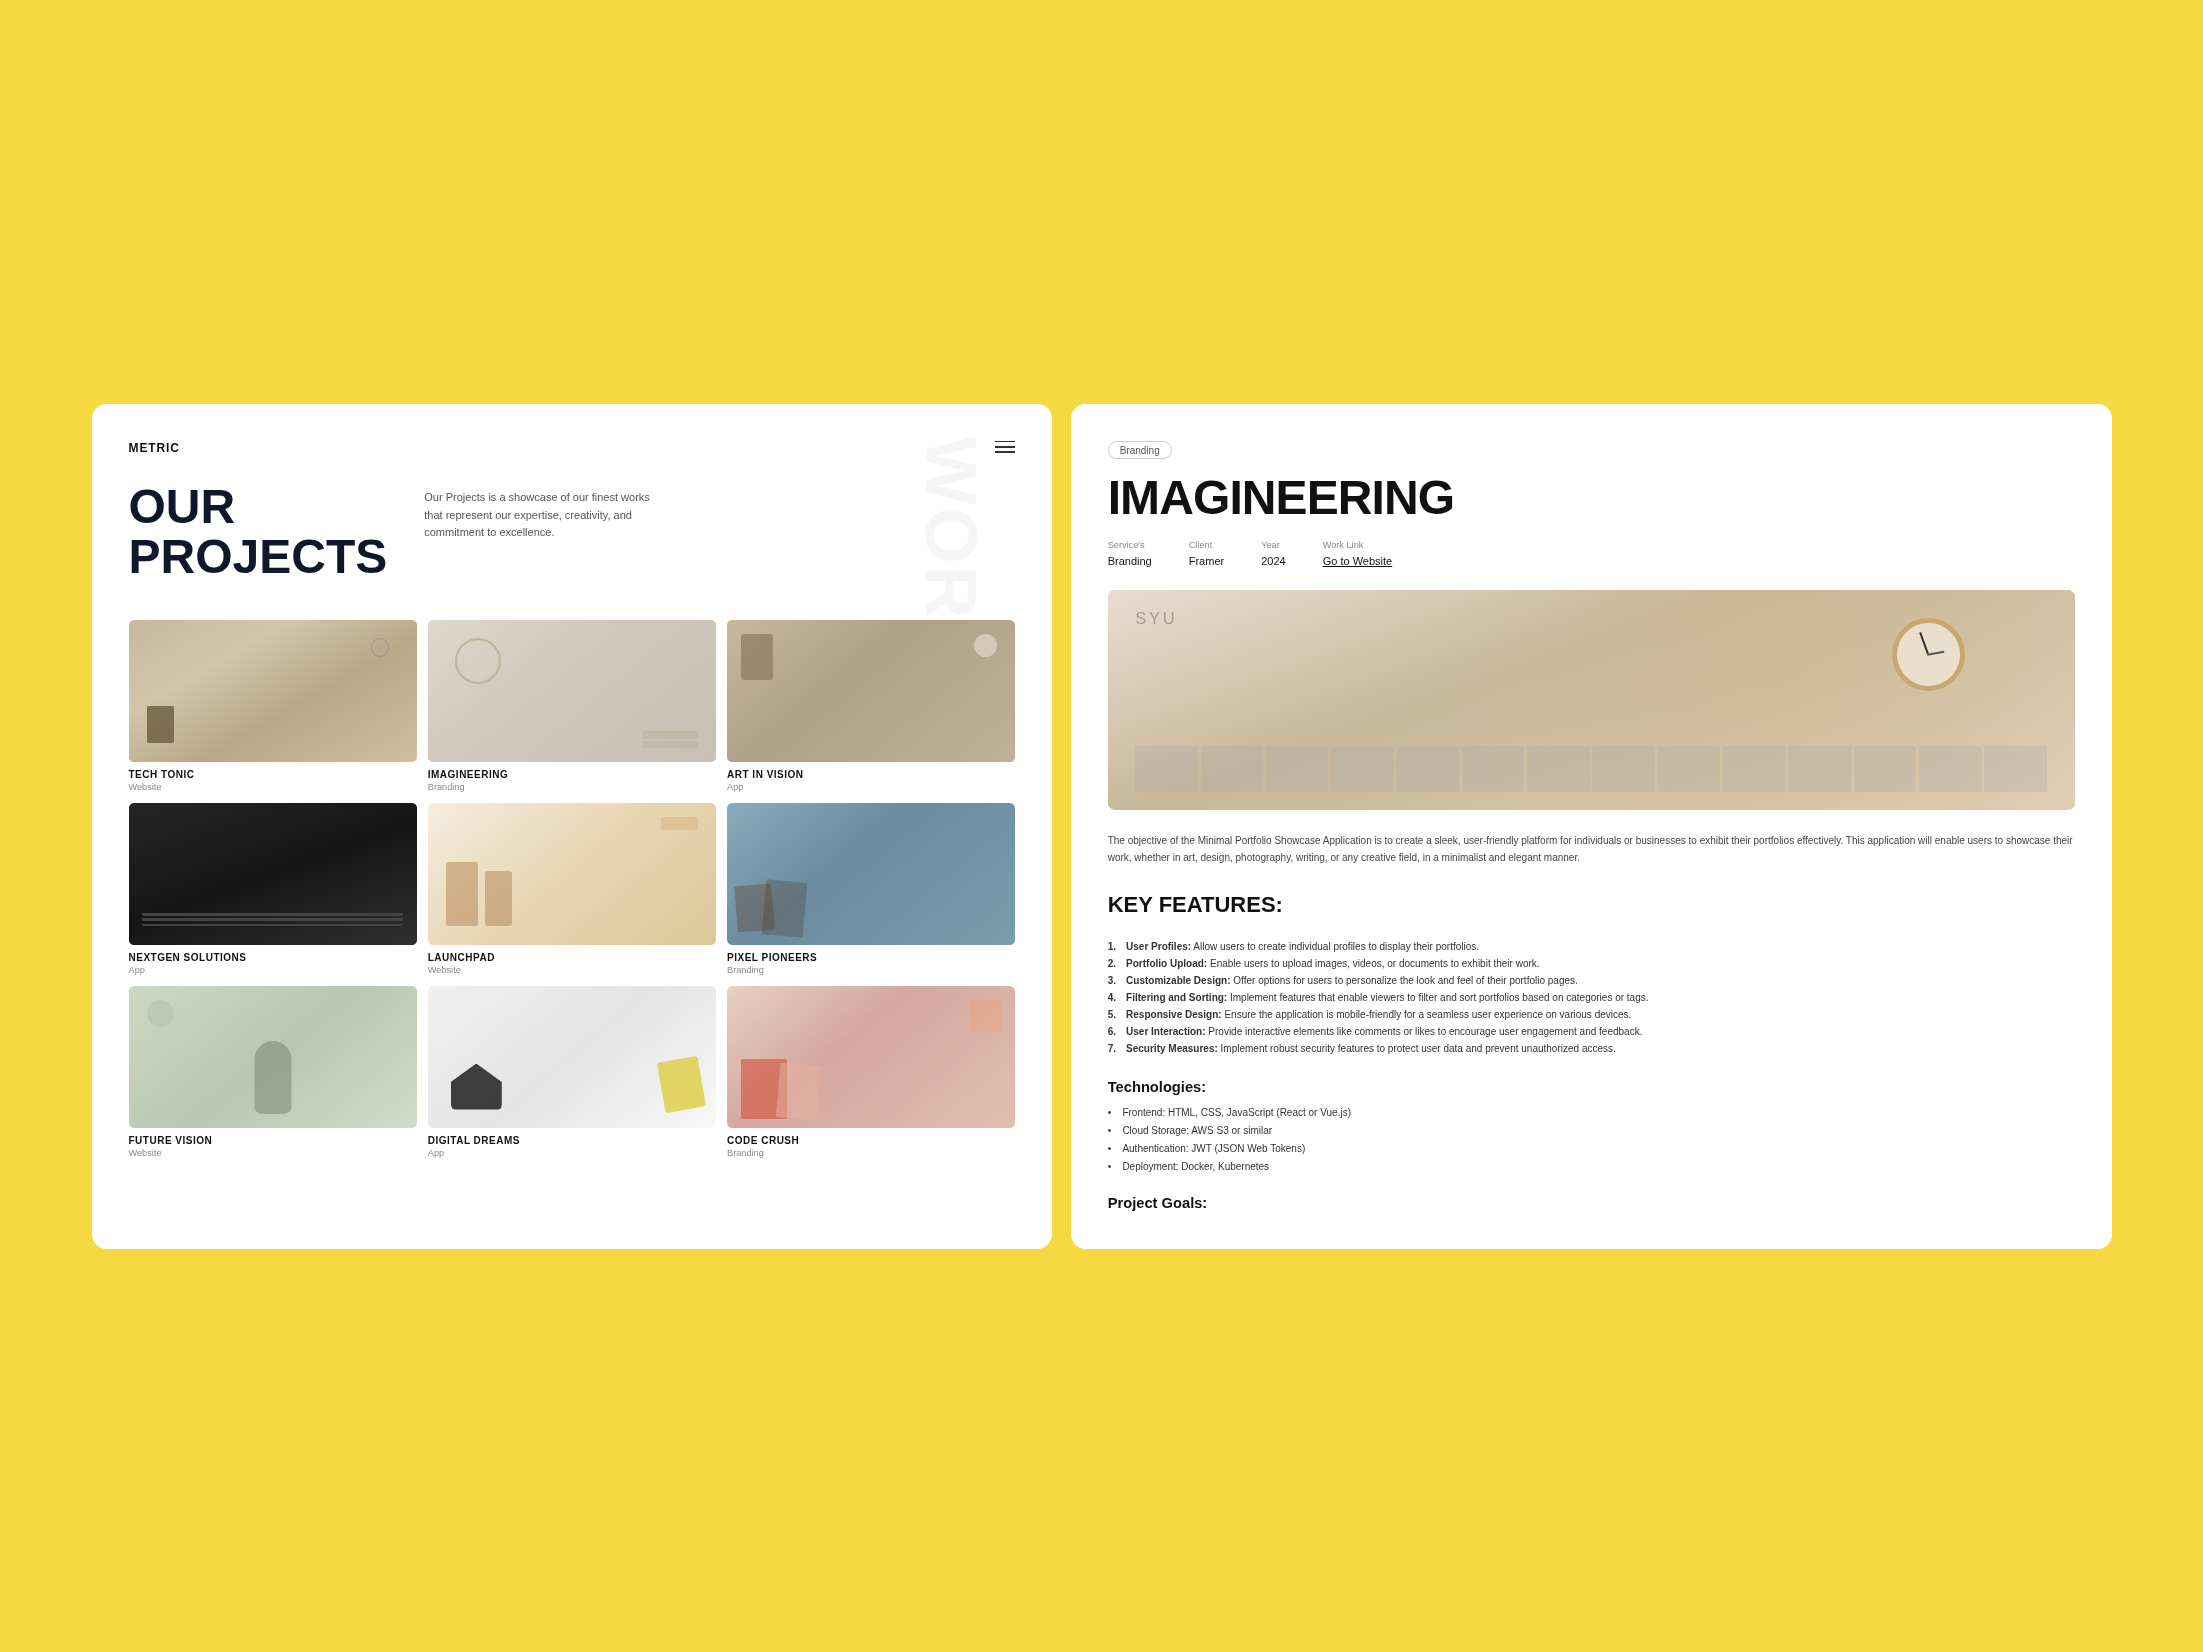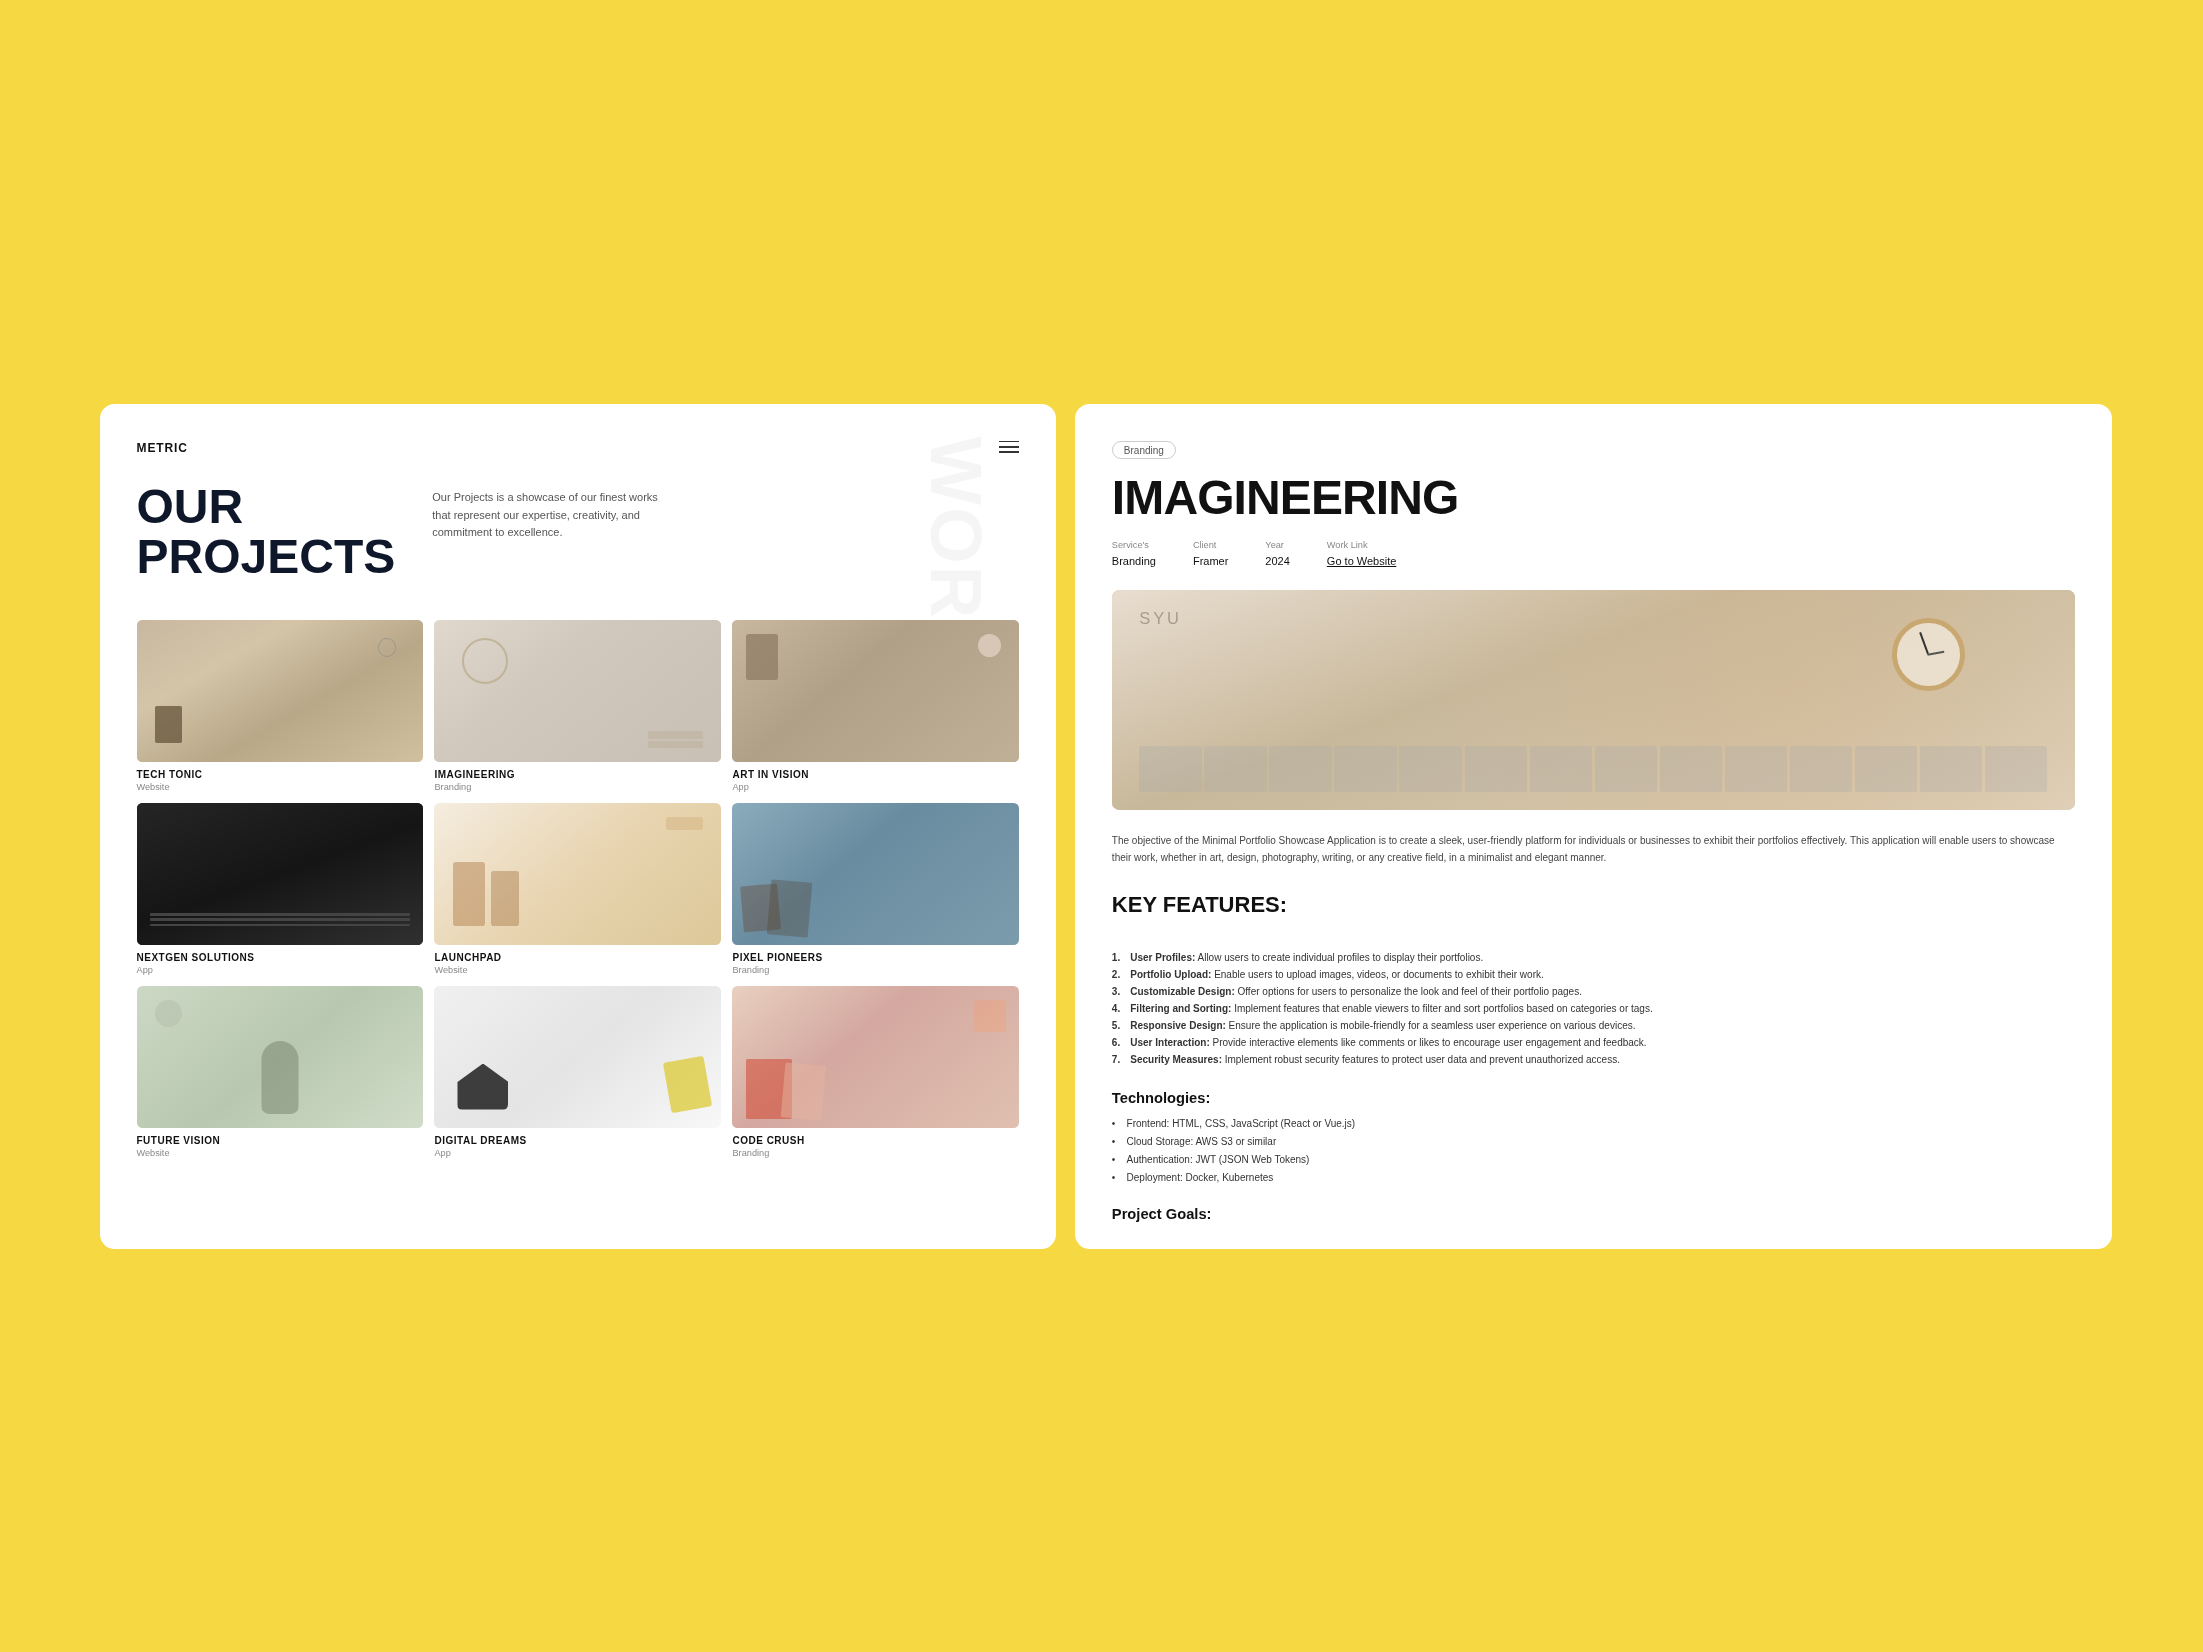--- a/index.html
+++ b/index.html
@@ -20,21 +20,20 @@
     }
     
     .left-panel {
       background: #fff;
       border-radius: 14.7px;
       padding: 37px;
       width: 48%;
       min-height: 826px;
       position: relative;
       overflow: hidden;
-      margin-left: 8px;
     }
     .left-header {
       display: flex;
       justify-content: space-between;
       align-items: flex-start;
       margin-bottom: 27.5px;
     }
     .logo {
       font-size: 12px;
       font-weight: 700;
@@ -191,21 +190,21 @@
     .description-text {
       font-size: 10px;
       color: #444;
       line-height: 1.7;
       margin-bottom: 26px;
     }
     .section-heading {
       font-size: 22px;
       font-weight: 900;
       color: #111;
-      margin-bottom: 31px;
+      margin-bottom: 20px;
     }
     .section-subheading {
       font-size: 14.7px;
       font-weight: 700;
       color: #111;
       margin-bottom: 9.2px;
       margin-top: 6px;
     }
     .features-list {
       list-style: none;

